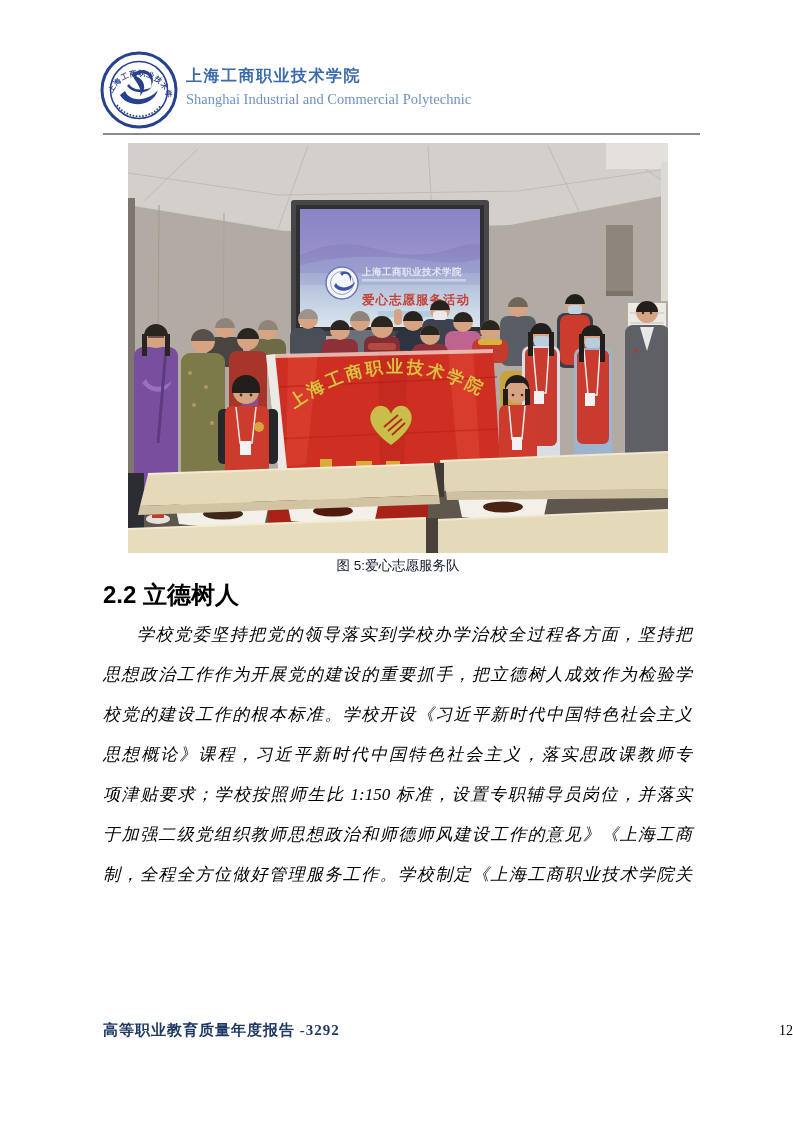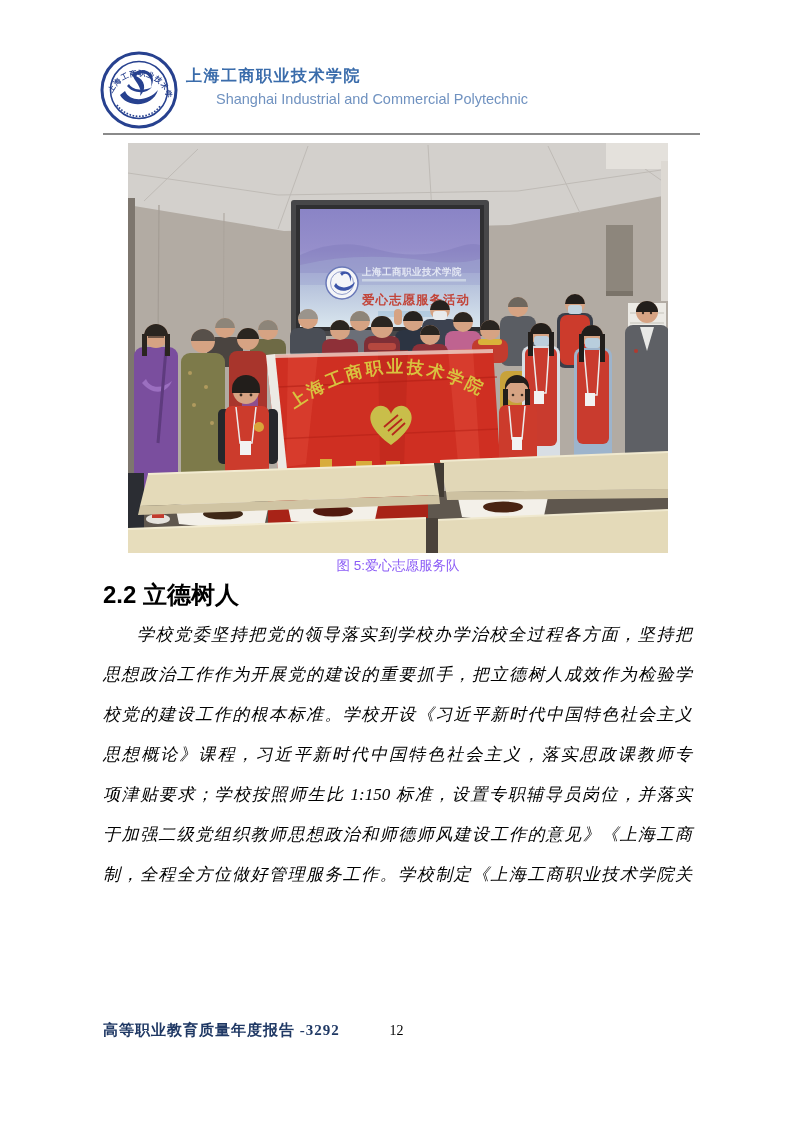--- a/index.html
+++ b/index.html
@@ -3,36 +3,36 @@
 <meta charset="utf-8">
 <style>
   html,body{margin:0;padding:0;background:#ffffff;}
   .page{position:relative;width:793px;height:1122px;background:#fff;overflow:hidden;
         font-family:"Liberation Sans",sans-serif;}
   
   .logo{position:absolute;left:99px;top:50px;width:80px;height:80px;}
   .title-zh{position:absolute;left:186px;top:66px;font-size:16px;font-weight:bold;
             color:#3a6cab;letter-spacing:1.5px;}
   .title-en{position:absolute;left:186px;top:91px;font-size:14.5px;color:#7092c0;
-            font-family:Liberation Sans, sans-serif;margin-left:30px;}
+            font-family:Liberation Serif, serif;}
   .rule{position:absolute;left:103px;top:133px;width:597px;height:2px;background:#8a8a8a;}
   
   .photo{position:absolute;left:128px;top:143px;width:540px;height:410px;display:block;}
   .caption{position:absolute;left:128px;top:557px;width:540px;text-align:center;
-           font-size:13.5px;color:#8b5cf6;}
+           font-size:13.5px;color:#0f172a;}
   
   .heading{position:absolute;left:103px;top:579px;font-size:24px;font-weight:bold;color:#000;}
   .para{position:absolute;left:103px;top:615px;width:589px;color:#000;
         font-family:"Liberation Serif",serif;font-size:17px;}
   .pline{height:40px;line-height:40px;text-align:justify;text-align-last:justify;font-style:italic;}
   .pline.indent{padding-left:34px;}
   
   .footer-title{position:absolute;left:103px;top:1021px;font-size:15px;font-weight:bold;
                 color:#1f3864;letter-spacing:1px;font-family:"Liberation Serif",serif;}
-  .page-num{position:absolute;left:0;top:1023px;width:793px;text-align:center;font-size:14px;
+  .page-num{position:absolute;left:0;top:1023px;width:793px;text-align:right;font-size:14px;
             color:#000;font-family:"Liberation Serif",serif;}
   svg text{font-family:"Liberation Sans",sans-serif;}
 </style>
 </head>
 <body>
 
 <div class="page">
 
   <svg class="logo" viewBox="0 0 80 80">
     <circle cx="40" cy="40" r="37" fill="#ffffff" stroke="#27418f" stroke-width="3"></circle>

